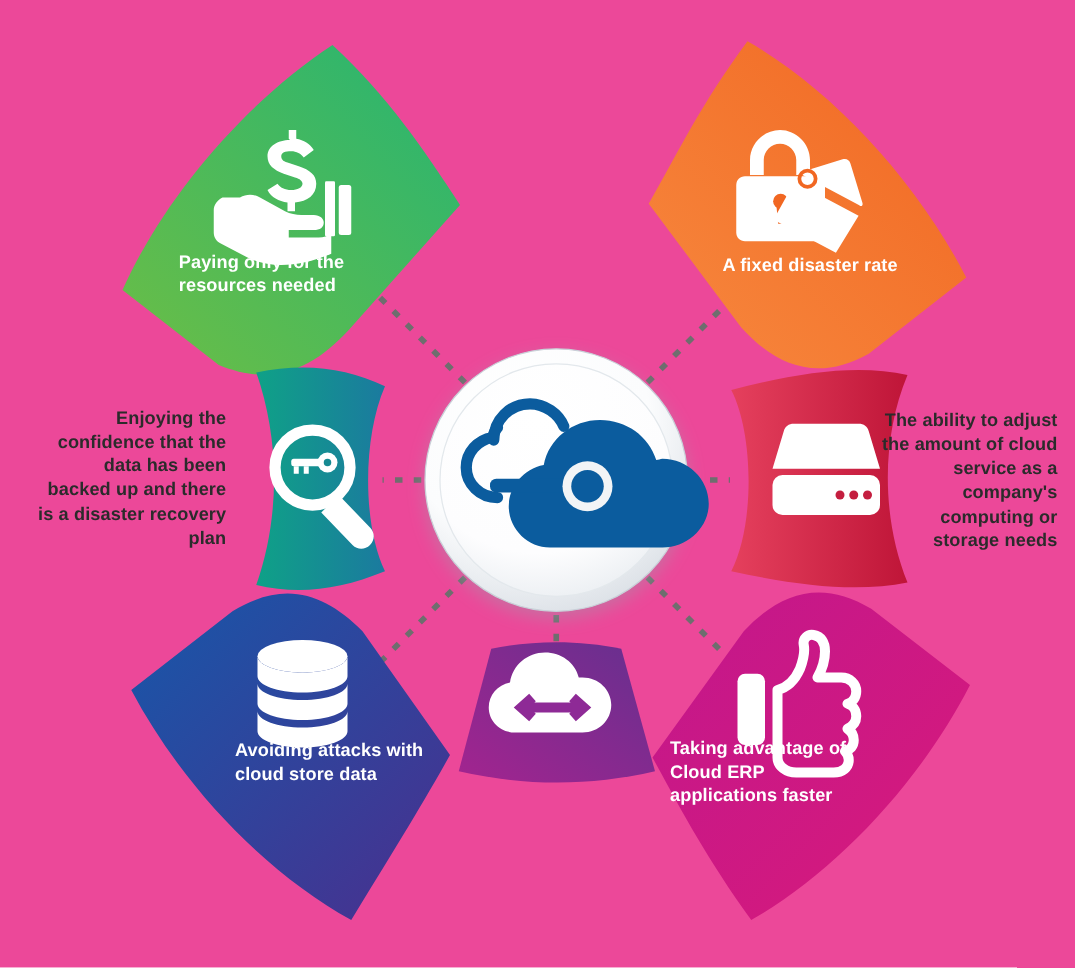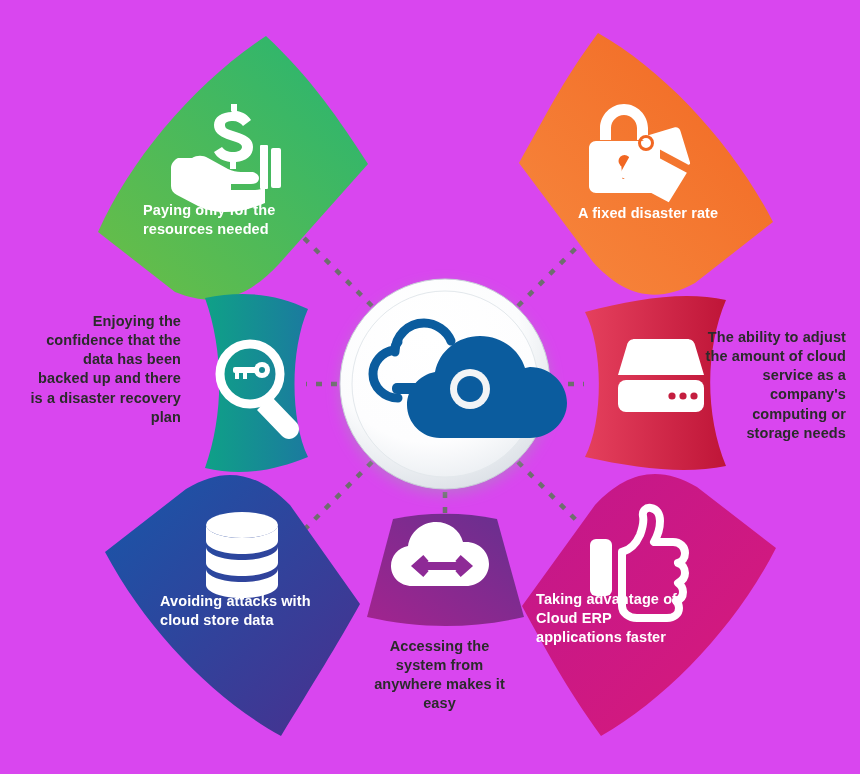--- a/index.html
+++ b/index.html
@@ -7,21 +7,21 @@
     padding: 0;
     background: #ffffff;
   }
   body {
     font-family: "Liberation Sans", sans-serif;
   }
   #canvas {
     position: relative;
     width: 860px;
     height: 774px;
-    background: #d946ef;
+    background: #ec4899;
     overflow: hidden;
   }
   #diagram-svg {
     position: absolute;
     left: 0;
     top: 0;
     width: 860px;
     height: 774px;
   }
   .petal-label {
@@ -35,22 +35,22 @@
   .petal-label.inside {
     color: #ffffff;
   }
   .petal-label.outside {
     color: #2b2b2b;
   }
   
   #label-paying      { left: 143px; top: 201px; text-align: left;   width: 180px; }
   #label-fixed       { left: 578px; top: 204px; text-align: left;   width: 200px; }
   #label-ability     { left: 694px; top: 328px; text-align: right;   width: 152px; }
-  #label-enjoying    { left: 20px;  top: 312px; text-align: right;  width: 161px; }
-  #label-avoiding    { left: 160px; top: 592px; text-align: left;   width: 185px; }
+  #label-enjoying    { left: 20px;  top: 326px; text-align: right;  width: 161px; }
+  #label-avoiding    { left: 188px; top: 592px; text-align: left;   width: 185px; }
   #label-accessing   { left: 357px; top: 637px; text-align: center; width: 165px; }
   #label-taking      { left: 536px; top: 590px; text-align: left;   width: 175px; }
 </style>
 </head>
 <body>
 
 <div id="canvas">
 
   <svg id="diagram-svg" viewBox="0 0 860 774">
     <defs>
@@ -308,24 +308,20 @@
 the amount of cloud
 service as a
 company's
 computing or
 storage needs</div>
 
   <div class="petal-label inside" id="label-taking">Taking advantage of
 Cloud ERP
 applications faster</div>
 
-  <div class="petal-label outside" id="label-accessing">Accessing the
-system from
-anywhere makes it
-easy</div>
 
   <div class="petal-label inside" id="label-avoiding">Avoiding attacks with
 cloud store data</div>
 
   <div class="petal-label outside" id="label-enjoying">Enjoying the
 confidence that the
 data has been
 backed up and there
 is a disaster recovery
 plan</div>

